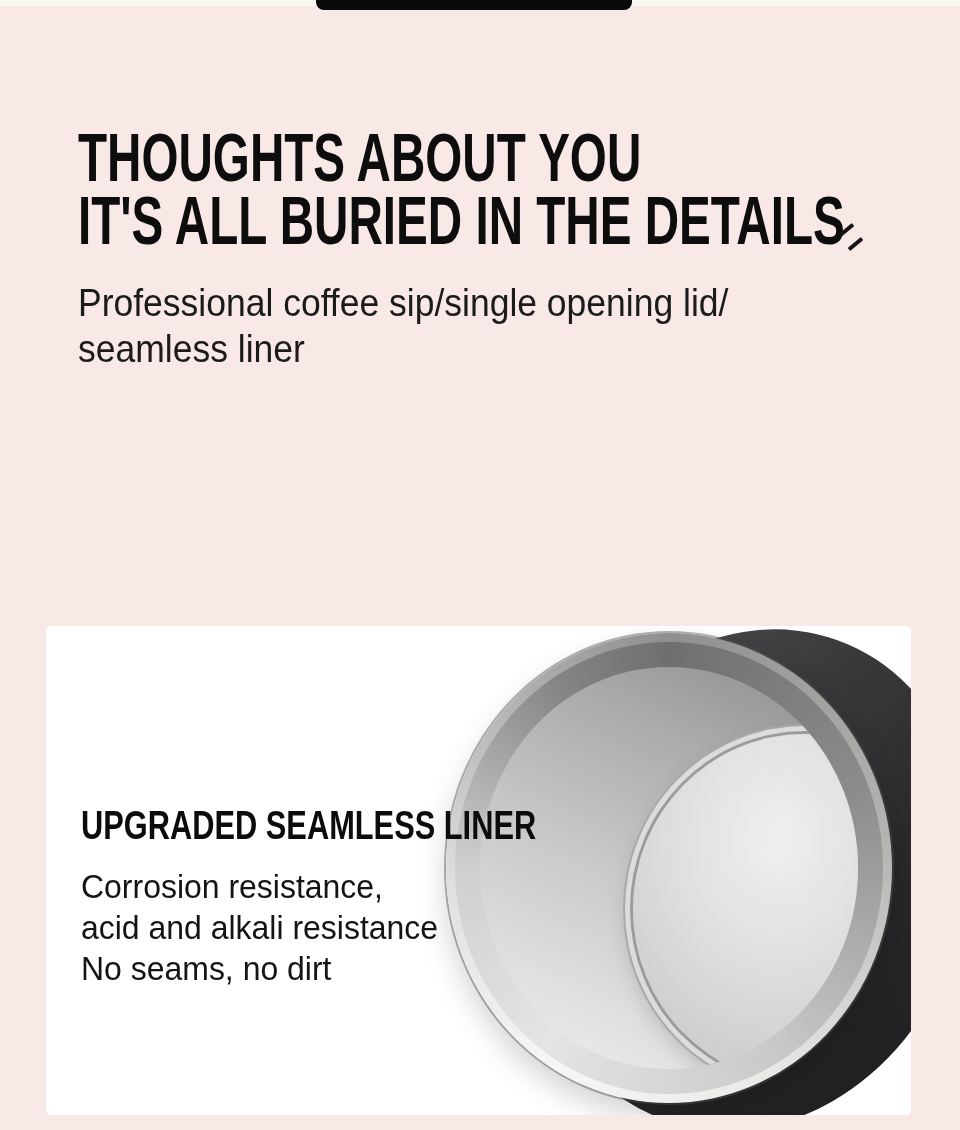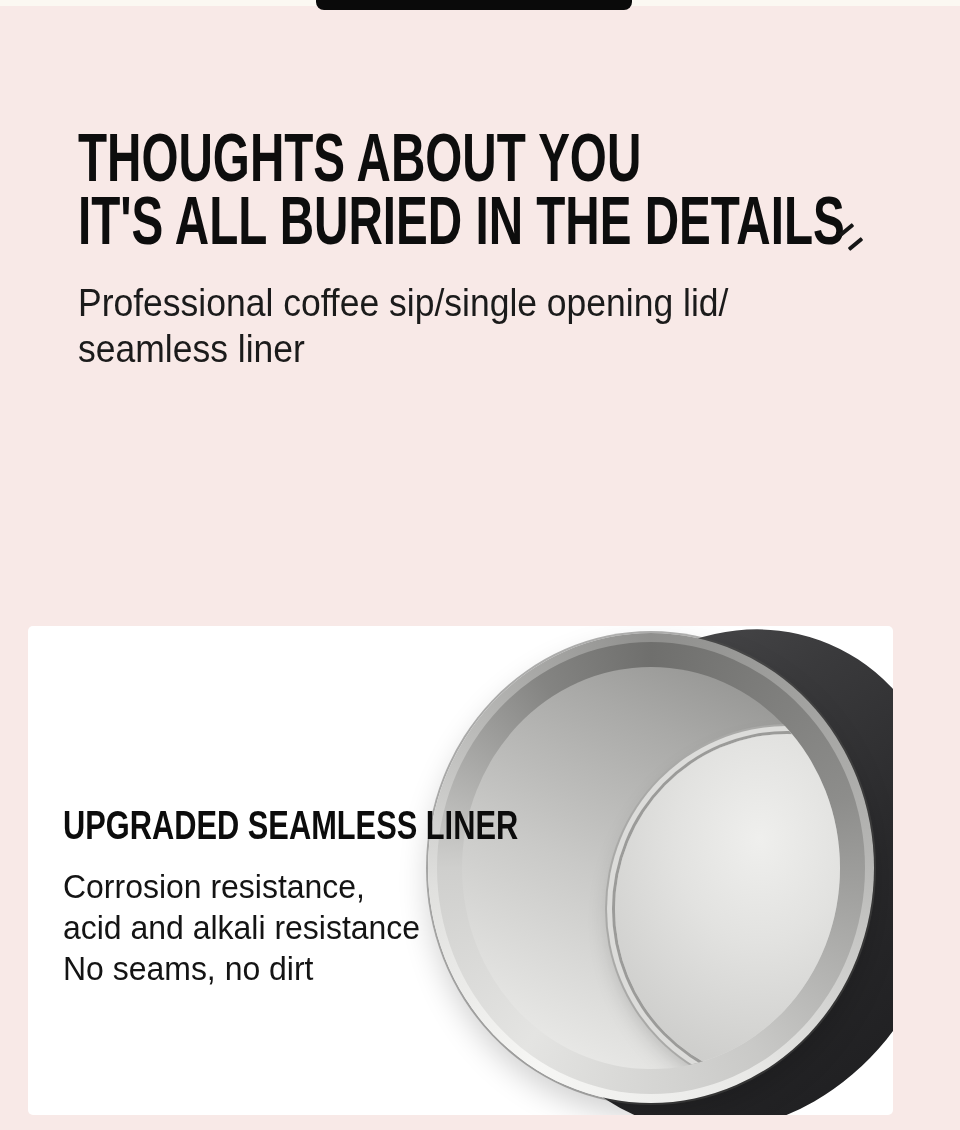--- a/index.html
+++ b/index.html
@@ -47,21 +47,21 @@
     position:absolute; left:78px; top:280px;
     font-size:39px; line-height:46px;
     color:#1b1b1b;
     transform:scaleX(0.91);
     transform-origin:left top;
     white-space:nowrap;
   }
 
   
   .feature-card {
-    position:absolute; left:28px; top:626px;
+    position:absolute; left:46px; top:626px;
     width:865px; height:489px;
     background:#ffffff;
     border-radius:5px;
     overflow:hidden;
   }
 
   
   .photo { position:absolute; inset:0; z-index:1; }
 
   .cup-black-body {

